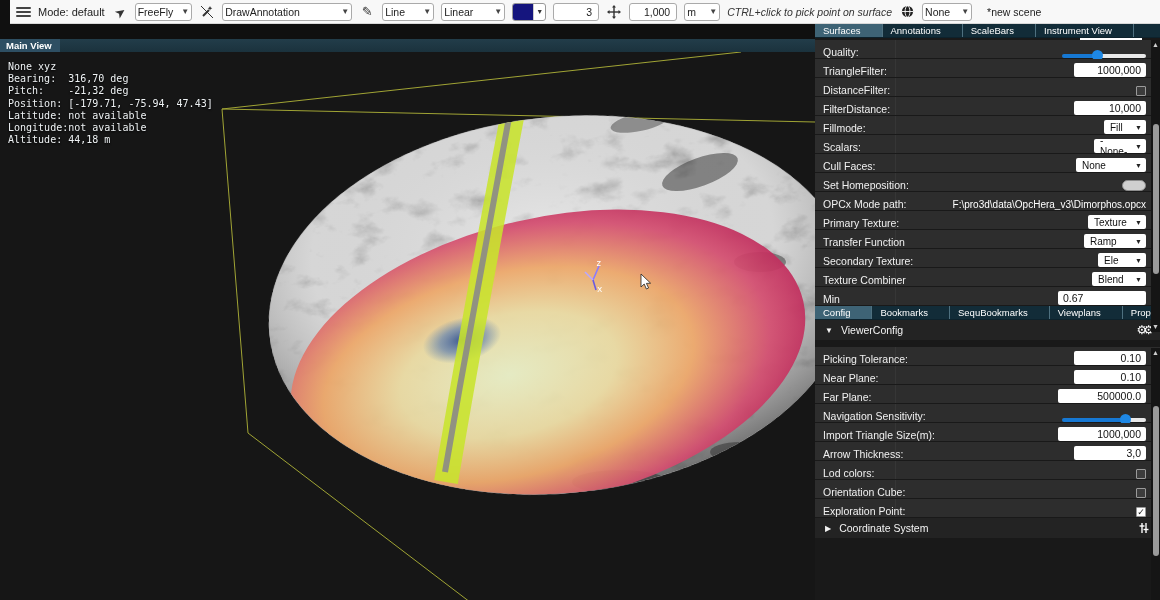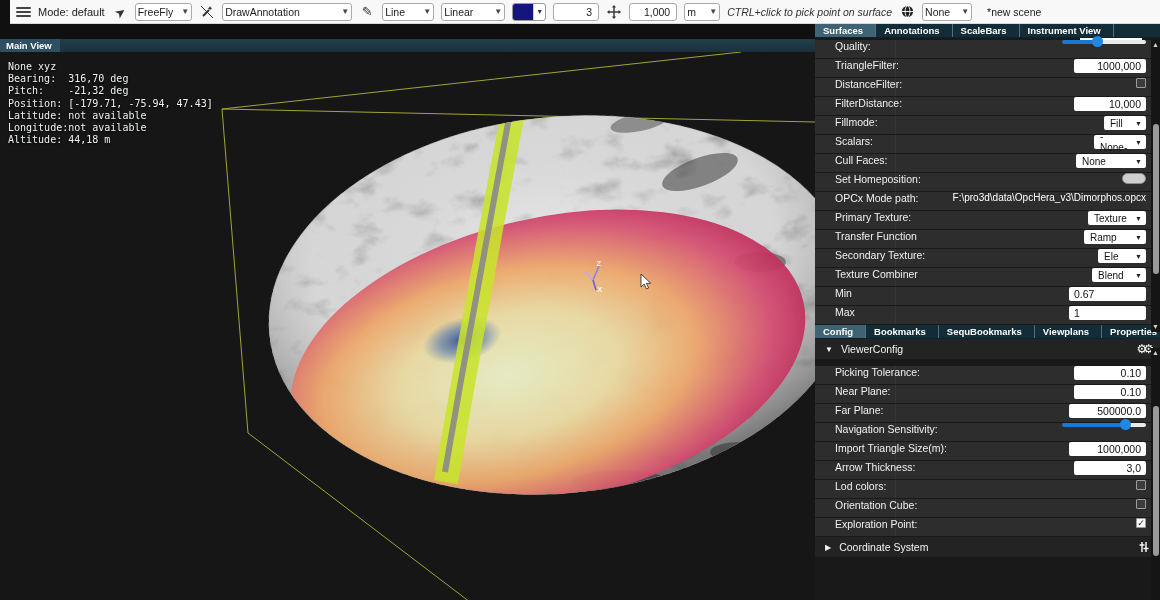--- a/index.html
+++ b/index.html
@@ -38,34 +38,34 @@
   .scene { position:absolute; left:0; top:13px; width:815px; height:563px; }
   .cam-info { position:absolute; left:8px; top:22px;
     font-family:"DejaVu Sans Mono", monospace; font-size:10px; line-height:12.2px;
     color:#eef2f4; white-space:pre; text-shadow:0 1px 2px #000; }
 
   
   .rpanel { position:absolute; left:815px; top:24px; width:345px; height:576px;
     background:#191919; color:#eee; }
   .tabbar { display:flex; background:#122c38; height:14px; align-items:stretch;
     border-bottom:1px solid #0d222c; }
-  .tab { font-size:9.5px; font-weight:bold; color:#fff; padding:1px 12px 0 8px;
+  .tab { font-size:9.5px; font-weight:normal; color:#fff; padding:1px 21px 0 8px;
     border-right:1px solid #4e707f; white-space:nowrap; cursor:pointer; }
   .tab.active { background:#3e6375; }
   .rows { position:relative; }
   .prow { height:18px; margin-bottom:1px; background:#2d2d2d; display:flex;
-    align-items:flex-start; padding:0 14px 0 20px; position:relative; }
+    align-items:flex-end; padding:0 14px 0 8px; position:relative; }
   .prow::before { content:''; position:absolute; left:80px; top:0; bottom:0;
     width:1px; background:rgba(255,255,255,0.045); }
   .prow .lbl { font-size:10.5px; color:#f0f0f0; white-space:nowrap; z-index:1; }
   .prow .sp { flex:1; }
   .tinput { background:#fff; color:#111; font-size:10.5px; height:14px; border:none;
     border-radius:2px; text-align:right; padding:0 5px; width:72px;
     font-family:"Liberation Sans", sans-serif; }
-  .tinput.wide { width:77px; }
+  .tinput.wide { width:88px; }
   .tinput.left { text-align:left; }
   .tselect { background:#fff; border-radius:2px; height:14px; display:flex;
     align-items:center; justify-content:space-between; font-size:10px; color:#111;
     padding:0 4px 0 6px; gap:6px; cursor:pointer; }
   .tselect .chev { font-size:7px; color:#222; }
   .slider { position:relative; width:84px; height:4px; border-radius:2px; cursor:pointer; }
   .slider .knob { position:absolute; top:-4px; width:11px; height:11px;
     border-radius:50%; background:#1e88e5; margin-left:-5px; }
   .cbox { width:10px; height:10px; background:#3c3c3c; border:1px solid #9a9a9a;
     border-radius:1px; cursor:pointer; display:flex; align-items:center;
@@ -347,25 +347,20 @@
           <div class="tselect" style="width: 54px;">
             <span>Blend</span>
             <span class="chev">▼</span>
           </div>
         </div>
         <div class="prow">
           <span class="lbl">Min</span>
           <span class="sp"></span>
           <input class="tinput wide left" value="0.67" style="">
         </div>
-        <div class="prow">
-          <span class="lbl">Max</span>
-          <span class="sp"></span>
-          <input class="tinput wide left" value="1" style="">
-        </div>
       </div>
 
     <div class="tabbar" id="tabs-bottom" style="margin-top:1px;">
         <div class="tab active">Config</div>
         <div class="tab">Bookmarks</div>
         <div class="tab">SequBookmarks</div>
         <div class="tab">Viewplans</div>
         <div class="tab">Properties</div>
         <div class="tab">Traverses</div>
       </div>

